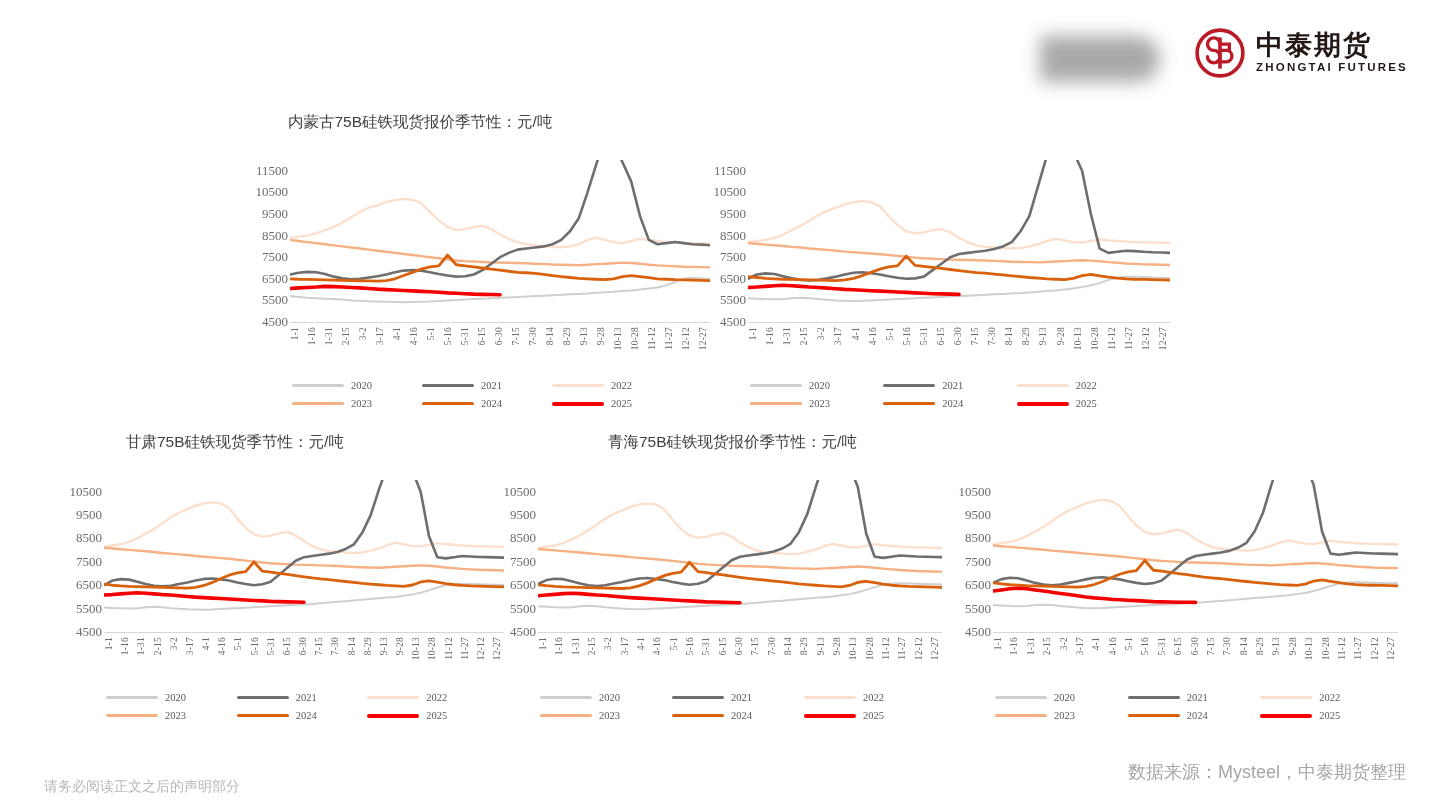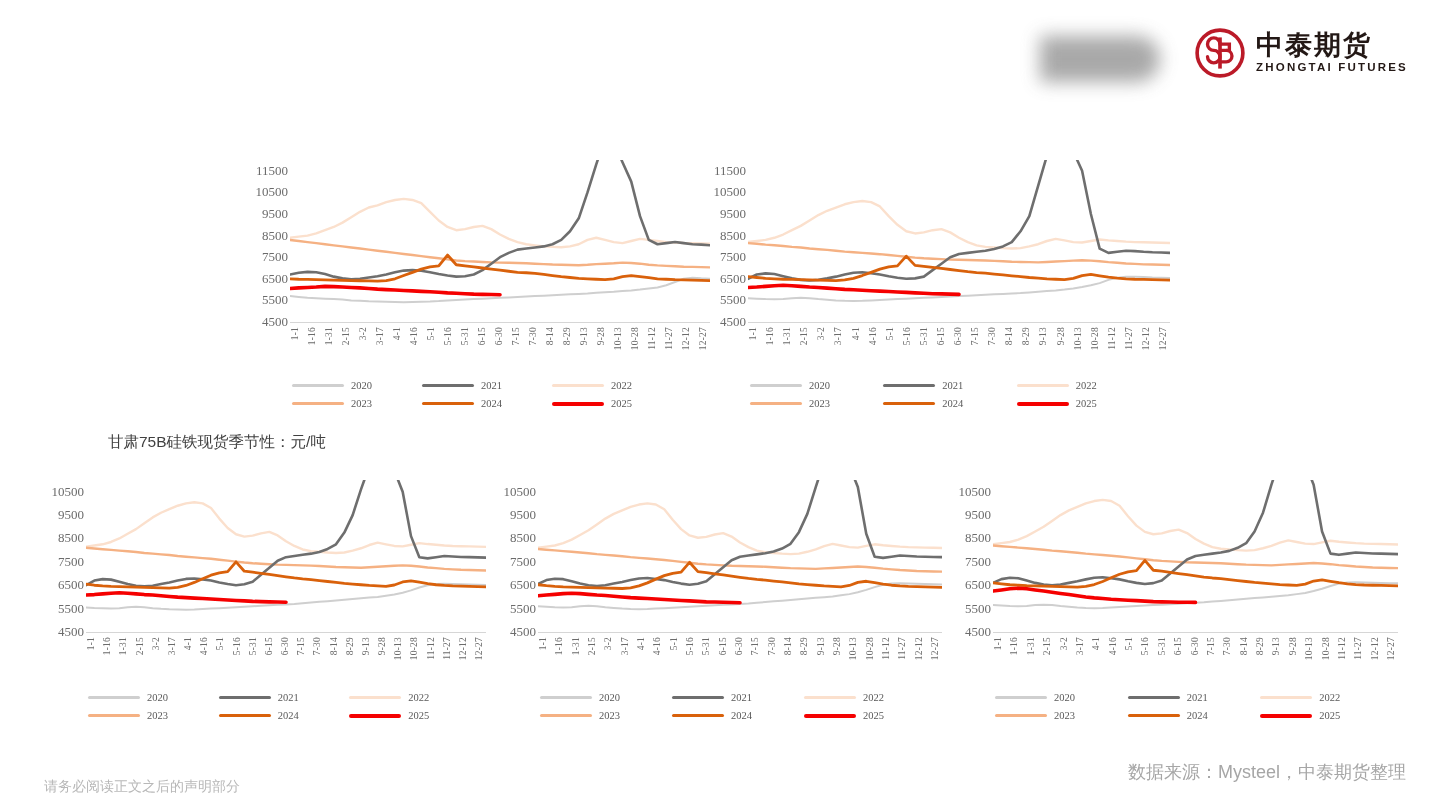--- a/index.html
+++ b/index.html
@@ -100,20 +100,21 @@
       <path d="M62 45 A11 11 0 1 1 62 67 L50 67" stroke="#bb1a28" stroke-width="6.5" fill="none"></path>
     </svg>
     <div id="logo-words">
       <div id="logo-cn">中泰期货</div>
       <div id="logo-en">ZHONGTAI FUTURES</div>
     </div>
   </div>
 </div>
 
 <div class="chart-block" id="chart-0" style="left: 236px; top: 112px;">
+    <div class="chart-title" style="margin-left: 52px;">内蒙古75B硅铁现货报价季节性：元/吨</div>
     <div class="plot-wrap" style="position: absolute; left: 54px; top: 48px; width: 420px; height: 162px;">
       <svg class="plot-svg" width="420" height="163">
         <line x1="0" x2="420" y1="162.5" y2="162.5" stroke="#d6d6d6" stroke-width="1"></line>
         <path d="M0.00 136.08 L8.75 136.94 L17.50 137.81 L26.25 138.24 L35.00 138.67 L43.75 139.10 L52.50 139.54 L61.25 140.40 L70.00 140.83 L78.75 141.26 L87.50 141.48 L96.25 141.70 L105.00 141.91 L113.75 142.13 L122.50 141.91 L131.25 141.70 L140.00 141.48 L148.75 141.05 L157.50 140.40 L166.25 139.97 L175.00 139.54 L183.75 139.10 L192.50 138.67 L201.25 138.24 L210.00 137.81 L218.75 137.38 L227.50 136.94 L236.25 136.51 L245.00 136.08 L253.75 135.65 L262.50 135.22 L271.25 134.78 L280.00 134.35 L288.75 133.92 L297.50 133.49 L306.25 132.84 L315.00 132.19 L323.75 131.76 L332.50 131.11 L341.25 130.46 L350.00 129.60 L358.75 128.52 L367.50 127.44 L376.25 125.28 L385.00 122.04 L393.75 118.80 L402.50 117.72 L411.25 118.37 L420.00 118.80" fill="none" stroke="#cfcfcf" stroke-width="2" stroke-linejoin="round" stroke-linecap="round"></path>
         <path d="M0.00 77.76 L8.75 76.68 L17.50 75.60 L26.25 73.44 L35.00 70.20 L43.75 66.96 L52.50 62.64 L61.25 57.24 L70.00 51.84 L78.75 47.52 L87.50 45.36 L96.25 42.12 L105.00 39.96 L113.75 38.88 L122.50 39.96 L131.25 43.20 L140.00 51.84 L148.75 60.48 L157.50 66.96 L166.25 70.20 L175.00 69.12 L183.75 66.96 L192.50 65.88 L201.25 69.12 L210.00 74.52 L218.75 78.84 L227.50 82.08 L236.25 84.24 L245.00 85.32 L253.75 86.40 L262.50 86.83 L271.25 87.26 L280.00 86.40 L288.75 84.24 L297.50 79.92 L306.25 77.76 L315.00 79.92 L323.75 82.08 L332.50 83.16 L341.25 81.00 L350.00 78.84 L358.75 79.92 L367.50 81.00 L376.25 82.08 L385.00 82.51 L393.75 82.94 L402.50 83.16 L411.25 83.38 L420.00 83.59" fill="none" stroke="#fbe0cd" stroke-width="2.4" stroke-linejoin="round" stroke-linecap="round"></path>
         <path d="M0.00 79.92 L8.75 81.00 L17.50 82.08 L26.25 83.16 L35.00 84.24 L43.75 85.32 L52.50 86.40 L61.25 87.48 L70.00 88.56 L78.75 89.64 L87.50 90.72 L96.25 91.80 L105.00 92.88 L113.75 93.96 L122.50 95.04 L131.25 96.12 L140.00 97.20 L148.75 98.28 L157.50 99.36 L166.25 100.44 L175.00 101.09 L183.75 101.52 L192.50 101.95 L201.25 102.38 L210.00 102.60 L218.75 102.82 L227.50 103.03 L236.25 103.25 L245.00 103.68 L253.75 104.11 L262.50 104.54 L271.25 104.76 L280.00 104.98 L288.75 105.19 L297.50 104.76 L306.25 104.11 L315.00 103.68 L323.75 103.25 L332.50 102.60 L341.25 103.03 L350.00 103.68 L358.75 104.76 L367.50 105.41 L376.25 105.84 L385.00 106.27 L393.75 106.70 L402.50 106.92 L411.25 107.14 L420.00 107.35" fill="none" stroke="#f5b183" stroke-width="2.4" stroke-linejoin="round" stroke-linecap="round"></path>
         <path d="M0.00 114.48 L8.75 112.75 L17.50 111.89 L26.25 112.32 L35.00 114.05 L43.75 116.64 L52.50 118.37 L61.25 119.23 L70.00 118.80 L78.75 117.50 L87.50 116.21 L96.25 114.48 L105.00 112.32 L113.75 110.59 L122.50 110.16 L131.25 110.81 L140.00 112.32 L148.75 114.05 L157.50 115.56 L166.25 116.64 L175.00 116.21 L183.75 114.48 L192.50 110.16 L201.25 103.68 L210.00 97.20 L218.75 92.88 L227.50 89.64 L236.25 88.56 L245.00 87.48 L253.75 86.40 L262.50 84.24 L271.25 79.92 L280.00 71.28 L288.75 58.32 L297.50 32.40 L306.25 4.32 L315.00 -21.60 L323.75 -17.28 L332.50 2.16 L341.25 21.60 L350.00 56.16 L358.75 79.92 L367.50 84.24 L376.25 83.16 L385.00 82.08 L393.75 83.16 L402.50 84.24 L411.25 84.67 L420.00 85.32" fill="none" stroke="#6e6e6e" stroke-width="2.6" stroke-linejoin="round" stroke-linecap="round"></path>
         <path d="M0.00 118.80 L8.75 119.23 L17.50 119.45 L26.25 119.66 L35.00 119.88 L43.75 120.10 L52.50 120.31 L61.25 120.53 L70.00 120.74 L78.75 120.96 L87.50 121.18 L96.25 120.53 L105.00 118.80 L113.75 115.56 L122.50 112.32 L131.25 109.08 L140.00 106.92 L148.75 105.84 L157.50 95.04 L166.25 104.76 L175.00 105.84 L183.75 106.92 L192.50 108.00 L201.25 109.08 L210.00 110.16 L218.75 111.24 L227.50 112.32 L236.25 112.75 L245.00 113.40 L253.75 114.48 L262.50 115.56 L271.25 116.64 L280.00 117.50 L288.75 118.37 L297.50 118.80 L306.25 119.23 L315.00 119.66 L323.75 118.80 L332.50 116.64 L341.25 115.56 L350.00 116.64 L358.75 117.72 L367.50 118.80 L376.25 119.23 L385.00 119.66 L393.75 119.88 L402.50 120.10 L411.25 120.31 L420.00 120.53" fill="none" stroke="#d9610b" stroke-width="2.8" stroke-linejoin="round" stroke-linecap="round"></path>
         <path d="M0.00 128.52 L8.75 127.87 L17.50 127.44 L26.25 127.01 L35.00 126.36 L43.75 126.58 L52.50 127.01 L61.25 127.44 L70.00 127.87 L78.75 128.52 L87.50 129.17 L96.25 129.60 L105.00 130.03 L113.75 130.46 L122.50 130.90 L131.25 131.33 L140.00 131.76 L148.75 132.19 L157.50 132.84 L166.25 133.27 L175.00 133.70 L183.75 134.14 L192.50 134.35 L201.25 134.57 L210.00 134.78" fill="none" stroke="#f50000" stroke-width="3.6" stroke-linejoin="round" stroke-linecap="round"></path>
       </svg>
@@ -251,21 +252,21 @@
       <div class="legend-item">
         <span class="legend-swatch" style="background: rgb(217, 97, 11); height: 3px;"></span>
         <span class="legend-label">2024</span>
       </div>
       <div class="legend-item">
         <span class="legend-swatch" style="background: rgb(245, 0, 0); height: 4px;"></span>
         <span class="legend-label">2025</span>
       </div>
     </div>
   </div>
-<div class="chart-block" id="chart-2" style="left: 38px; top: 432px;">
+<div class="chart-block" id="chart-2" style="left: 56px; top: 432px;">
     <div class="chart-title" style="margin-left: 70px;">甘肃75B硅铁现货季节性：元/吨</div>
     <div class="plot-wrap" style="position: absolute; left: 48px; top: 48px; width: 400px; height: 152px;">
       <svg class="plot-svg" width="400" height="153">
         <line x1="0" x2="400" y1="152.5" y2="152.5" stroke="#d6d6d6" stroke-width="1"></line>
         <path d="M0.00 127.45 L8.33 127.91 L16.67 128.15 L25.00 128.38 L33.33 128.15 L41.67 127.21 L50.00 126.74 L58.33 127.21 L66.67 128.15 L75.00 128.85 L83.33 129.32 L91.67 129.55 L100.00 129.78 L108.33 129.55 L116.67 129.08 L125.00 128.62 L133.33 128.15 L141.67 127.68 L150.00 127.21 L158.33 126.74 L166.67 126.28 L175.00 125.81 L183.33 125.34 L191.67 124.87 L200.00 124.41 L208.33 123.94 L216.67 123.24 L225.00 122.54 L233.33 121.83 L241.67 121.13 L250.00 120.43 L258.33 119.73 L266.67 119.03 L275.00 118.33 L283.33 117.62 L291.67 116.92 L300.00 115.75 L308.33 114.58 L316.67 112.71 L325.00 110.38 L333.33 107.57 L341.67 105.23 L350.00 104.06 L358.33 103.83 L366.67 104.06 L375.00 104.30 L383.33 104.53 L391.67 104.76 L400.00 105.00" fill="none" stroke="#cfcfcf" stroke-width="2" stroke-linejoin="round" stroke-linecap="round"></path>
         <path d="M0.00 66.65 L8.33 65.48 L16.67 64.31 L25.00 61.97 L33.33 58.46 L41.67 53.78 L50.00 49.11 L58.33 43.26 L66.67 37.42 L75.00 32.74 L83.33 29.23 L91.67 25.72 L100.00 23.38 L108.33 22.22 L116.67 23.38 L125.00 28.06 L133.33 38.58 L141.67 47.94 L150.00 54.25 L158.33 56.59 L166.67 55.66 L175.00 53.32 L183.33 51.91 L191.67 55.42 L200.00 61.27 L208.33 65.94 L216.67 69.45 L225.00 71.09 L233.33 71.79 L241.67 72.49 L250.00 72.96 L258.33 72.49 L266.67 70.62 L275.00 68.28 L283.33 65.01 L291.67 62.67 L300.00 64.31 L308.33 65.94 L316.67 66.41 L325.00 64.78 L333.33 63.14 L341.67 64.07 L350.00 64.78 L358.33 65.48 L366.67 65.94 L375.00 66.18 L383.33 66.41 L391.67 66.65 L400.00 66.88" fill="none" stroke="#fbe0cd" stroke-width="2.4" stroke-linejoin="round" stroke-linecap="round"></path>
         <path d="M0.00 67.82 L8.33 68.52 L16.67 69.22 L25.00 69.92 L33.33 70.62 L41.67 71.32 L50.00 72.02 L58.33 72.96 L66.67 73.66 L75.00 74.36 L83.33 75.06 L91.67 76.00 L100.00 76.70 L108.33 77.40 L116.67 78.10 L125.00 78.81 L133.33 79.74 L141.67 80.68 L150.00 81.61 L158.33 82.55 L166.67 83.25 L175.00 83.72 L183.33 84.18 L191.67 84.65 L200.00 84.89 L208.33 85.12 L216.67 85.35 L225.00 85.59 L233.33 86.06 L241.67 86.52 L250.00 86.99 L258.33 87.22 L266.67 87.46 L275.00 87.69 L283.33 87.22 L291.67 86.76 L300.00 86.29 L308.33 85.82 L316.67 85.35 L325.00 85.82 L333.33 86.52 L341.67 87.46 L350.00 88.16 L358.33 88.86 L366.67 89.33 L375.00 89.80 L383.33 90.03 L391.67 90.26 L400.00 90.50" fill="none" stroke="#f5b183" stroke-width="2.4" stroke-linejoin="round" stroke-linecap="round"></path>
         <path d="M0.00 105.23 L8.33 100.55 L16.67 99.15 L25.00 99.62 L33.33 101.72 L41.67 104.06 L50.00 105.70 L58.33 106.40 L66.67 105.70 L75.00 104.06 L83.33 102.42 L91.67 100.55 L100.00 98.92 L108.33 98.45 L116.67 99.38 L125.00 100.55 L133.33 102.42 L141.67 104.06 L150.00 105.23 L158.33 104.30 L166.67 101.72 L175.00 94.71 L183.33 87.69 L191.67 80.68 L200.00 77.17 L208.33 76.00 L216.67 74.83 L225.00 73.66 L233.33 72.02 L241.67 68.98 L250.00 64.31 L258.33 52.62 L266.67 35.08 L275.00 9.35 L283.33 -14.03 L291.67 -18.71 L300.00 -15.20 L308.33 -9.35 L316.67 11.69 L325.00 56.12 L333.33 77.17 L341.67 78.34 L350.00 77.17 L358.33 76.00 L366.67 76.47 L375.00 76.94 L383.33 77.17 L391.67 77.40 L400.00 77.64" fill="none" stroke="#6e6e6e" stroke-width="2.6" stroke-linejoin="round" stroke-linecap="round"></path>
         <path d="M0.00 104.06 L8.33 105.23 L16.67 105.93 L25.00 106.40 L33.33 106.63 L41.67 106.87 L50.00 107.10 L58.33 107.34 L66.67 107.57 L75.00 107.80 L83.33 108.04 L91.67 107.34 L100.00 105.46 L108.33 102.42 L116.67 98.68 L125.00 95.18 L133.33 92.84 L141.67 91.67 L150.00 81.85 L158.33 91.20 L166.67 92.14 L175.00 93.30 L183.33 94.47 L191.67 95.64 L200.00 96.81 L208.33 97.98 L216.67 98.92 L225.00 99.62 L233.33 100.55 L241.67 101.49 L250.00 102.42 L258.33 103.36 L266.67 104.06 L275.00 104.76 L283.33 105.46 L291.67 105.93 L300.00 106.40 L308.33 105.00 L316.67 101.96 L325.00 100.79 L333.33 102.19 L341.67 103.59 L350.00 104.76 L358.33 105.46 L366.67 105.93 L375.00 106.17 L383.33 106.40 L391.67 106.63 L400.00 106.87" fill="none" stroke="#d9610b" stroke-width="2.8" stroke-linejoin="round" stroke-linecap="round"></path>
         <path d="M0.00 115.05 L8.33 114.58 L16.67 113.88 L25.00 113.18 L33.33 112.71 L41.67 113.18 L50.00 113.88 L58.33 114.58 L66.67 115.05 L75.00 115.75 L83.33 116.46 L91.67 117.16 L100.00 117.62 L108.33 118.09 L116.67 118.56 L125.00 119.03 L133.33 119.50 L141.67 119.96 L150.00 120.43 L158.33 120.90 L166.67 121.37 L175.00 121.60 L183.33 121.83 L191.67 122.07 L200.00 122.30" fill="none" stroke="#f50000" stroke-width="3.6" stroke-linejoin="round" stroke-linecap="round"></path>
@@ -328,20 +329,21 @@
         <span class="legend-swatch" style="background: rgb(217, 97, 11); height: 3px;"></span>
         <span class="legend-label">2024</span>
       </div>
       <div class="legend-item">
         <span class="legend-swatch" style="background: rgb(245, 0, 0); height: 4px;"></span>
         <span class="legend-label">2025</span>
       </div>
     </div>
   </div>
 <div class="chart-block" id="chart-3" style="left: 490px; top: 432px;">
+    <div class="chart-title" style="margin-left: 118px;">青海75B硅铁现货报价季节性：元/吨</div>
     <div class="plot-wrap" style="position: absolute; left: 48px; top: 48px; width: 404px; height: 152px;">
       <svg class="plot-svg" width="404" height="153">
         <line x1="0" x2="404" y1="152.5" y2="152.5" stroke="#d6d6d6" stroke-width="1"></line>
         <path d="M0.00 126.28 L8.42 126.74 L16.83 127.21 L25.25 127.45 L33.67 127.21 L42.08 126.28 L50.50 125.81 L58.92 126.28 L67.33 127.21 L75.75 127.91 L84.17 128.62 L92.58 129.08 L101.00 129.32 L109.42 129.08 L117.83 128.62 L126.25 128.15 L134.67 127.68 L143.08 127.21 L151.50 126.74 L159.92 126.28 L168.33 125.81 L176.75 125.34 L185.17 124.87 L193.58 124.41 L202.00 123.94 L210.42 123.47 L218.83 122.77 L227.25 122.07 L235.67 121.37 L244.08 120.66 L252.50 119.96 L260.92 119.26 L269.33 118.56 L277.75 117.86 L286.17 117.16 L294.58 116.46 L303.00 115.29 L311.42 114.12 L319.83 112.25 L328.25 109.91 L336.67 107.10 L345.08 104.76 L353.50 103.59 L361.92 103.36 L370.33 103.59 L378.75 103.83 L387.17 104.06 L395.58 104.30 L404.00 104.53" fill="none" stroke="#cfcfcf" stroke-width="2" stroke-linejoin="round" stroke-linecap="round"></path>
         <path d="M0.00 67.82 L8.42 66.65 L16.83 65.48 L25.25 63.14 L33.67 59.63 L42.08 54.95 L50.50 50.28 L58.92 44.43 L67.33 38.58 L75.75 33.91 L84.17 30.40 L92.58 26.89 L101.00 24.55 L109.42 23.38 L117.83 24.55 L126.25 29.23 L134.67 39.75 L143.08 49.11 L151.50 55.42 L159.92 57.76 L168.33 56.82 L176.75 54.49 L185.17 53.08 L193.58 56.59 L202.00 62.44 L210.42 67.11 L218.83 70.62 L227.25 72.26 L235.67 72.96 L244.08 73.66 L252.50 74.13 L260.92 73.66 L269.33 71.79 L277.75 69.45 L286.17 66.18 L294.58 63.84 L303.00 65.48 L311.42 67.11 L319.83 67.58 L328.25 65.94 L336.67 64.31 L345.08 65.24 L353.50 65.94 L361.92 66.65 L370.33 67.11 L378.75 67.35 L387.17 67.58 L395.58 67.82 L404.00 68.05" fill="none" stroke="#fbe0cd" stroke-width="2.4" stroke-linejoin="round" stroke-linecap="round"></path>
         <path d="M0.00 68.98 L8.42 69.69 L16.83 70.39 L25.25 71.09 L33.67 71.79 L42.08 72.49 L50.50 73.19 L58.92 74.13 L67.33 74.83 L75.75 75.53 L84.17 76.23 L92.58 77.17 L101.00 77.87 L109.42 78.57 L117.83 79.27 L126.25 79.98 L134.67 80.91 L143.08 81.85 L151.50 82.78 L159.92 83.72 L168.33 84.42 L176.75 84.89 L185.17 85.35 L193.58 85.82 L202.00 86.06 L210.42 86.29 L218.83 86.52 L227.25 86.76 L235.67 87.22 L244.08 87.69 L252.50 88.16 L260.92 88.39 L269.33 88.63 L277.75 88.86 L286.17 88.39 L294.58 87.93 L303.00 87.46 L311.42 86.99 L319.83 86.52 L328.25 86.99 L336.67 87.69 L345.08 88.63 L353.50 89.33 L361.92 90.03 L370.33 90.50 L378.75 90.97 L387.17 91.20 L395.58 91.43 L404.00 91.67" fill="none" stroke="#f5b183" stroke-width="2.4" stroke-linejoin="round" stroke-linecap="round"></path>
         <path d="M0.00 104.06 L8.42 100.09 L16.83 98.68 L25.25 99.15 L33.67 101.26 L42.08 103.59 L50.50 105.23 L58.92 105.93 L67.33 105.23 L75.75 103.59 L84.17 101.96 L92.58 100.09 L101.00 98.45 L109.42 97.98 L117.83 98.92 L126.25 100.09 L134.67 101.96 L143.08 103.59 L151.50 104.76 L159.92 103.83 L168.33 101.26 L176.75 94.24 L185.17 87.22 L193.58 80.21 L202.00 76.70 L210.42 75.53 L218.83 74.36 L227.25 73.19 L235.67 71.56 L244.08 68.52 L252.50 63.84 L260.92 52.15 L269.33 33.91 L277.75 7.02 L286.17 -18.71 L294.58 -23.38 L303.00 -19.88 L311.42 -14.03 L319.83 7.02 L328.25 53.78 L336.67 76.70 L345.08 77.87 L353.50 76.70 L361.92 75.53 L370.33 76.00 L378.75 76.47 L387.17 76.70 L395.58 76.94 L404.00 77.17" fill="none" stroke="#6e6e6e" stroke-width="2.6" stroke-linejoin="round" stroke-linecap="round"></path>
         <path d="M0.00 104.76 L8.42 105.70 L16.83 106.40 L25.25 106.87 L33.67 107.10 L42.08 107.34 L50.50 107.57 L58.92 107.80 L67.33 108.04 L75.75 108.27 L84.17 108.50 L92.58 107.80 L101.00 105.93 L109.42 102.89 L117.83 99.15 L126.25 95.64 L134.67 93.30 L143.08 92.14 L151.50 82.31 L159.92 91.67 L168.33 92.60 L176.75 93.77 L185.17 94.94 L193.58 96.11 L202.00 97.28 L210.42 98.45 L218.83 99.38 L227.25 100.09 L235.67 101.02 L244.08 101.96 L252.50 102.89 L260.92 103.83 L269.33 104.53 L277.75 105.23 L286.17 105.93 L294.58 106.40 L303.00 106.87 L311.42 105.46 L319.83 102.42 L328.25 101.26 L336.67 102.66 L345.08 104.06 L353.50 105.23 L361.92 105.93 L370.33 106.40 L378.75 106.63 L387.17 106.87 L395.58 107.10 L404.00 107.34" fill="none" stroke="#d9610b" stroke-width="2.8" stroke-linejoin="round" stroke-linecap="round"></path>
         <path d="M0.00 115.75 L8.42 115.05 L16.83 114.35 L25.25 113.65 L33.67 113.18 L42.08 113.65 L50.50 114.35 L58.92 115.05 L67.33 115.52 L75.75 116.22 L84.17 116.92 L92.58 117.62 L101.00 118.09 L109.42 118.56 L117.83 119.03 L126.25 119.50 L134.67 119.96 L143.08 120.43 L151.50 120.90 L159.92 121.37 L168.33 121.83 L176.75 122.07 L185.17 122.30 L193.58 122.54 L202.00 122.77" fill="none" stroke="#f50000" stroke-width="3.6" stroke-linejoin="round" stroke-linecap="round"></path>
       </svg>

